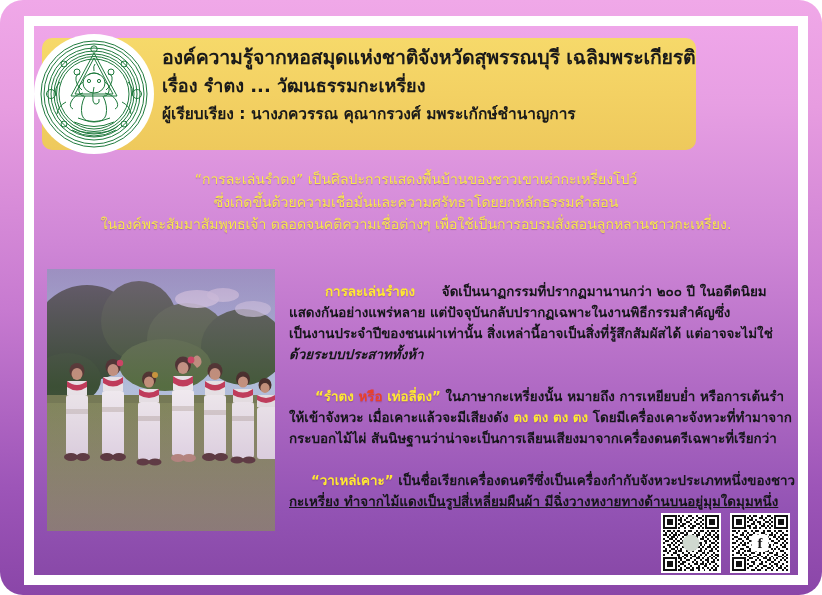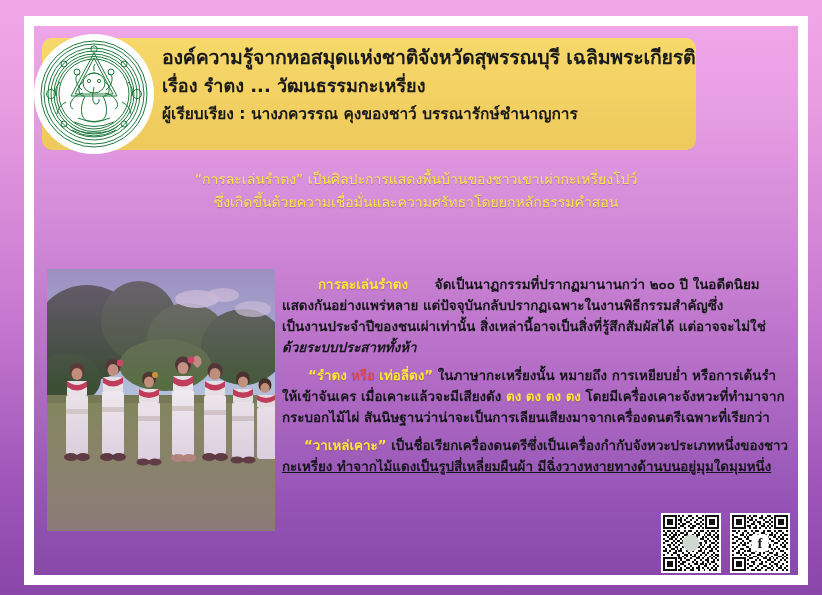--- a/index.html
+++ b/index.html
@@ -6,20 +6,21 @@
   html,body{margin:0;padding:0;}
   body{
     width:822px;height:595px;overflow:hidden;
     font-family:"DejaVu Sans","Liberation Sans",sans-serif;
     background:#ffffff;
   }
   .poster{
     position:relative;width:822px;height:595px;box-sizing:border-box;
     background:linear-gradient(180deg,#f0a8e8 0%,#e79ce0 18%,#c77ad0 52%,#9d55b8 82%,#8a46a8 100%);
     padding:8px;
+    border-radius:23px;
   }
   .white-frame{
     position:absolute;left:24px;top:16px;right:14px;bottom:10px;
     background:#ffffff;
   }
   .content{
     position:absolute;left:34px;top:26px;right:24px;bottom:20px;
     background:linear-gradient(180deg,#efa6e9 0%,#e79fe3 14%,#cf86d6 40%,#b06ac4 66%,#9353b4 88%,#8949a8 100%);
     overflow:hidden;
   }
@@ -67,25 +68,25 @@
     position:absolute;left:13px;top:243px;width:228px;height:262px;
     overflow:hidden;background:#6f6a53;
   }
   .photo svg{display:block;width:228px;height:262px;}
 
   
   .body-col{
     position:absolute;left:248px;top:248px;right:6px;
     color:#16161a;font-size:13.4px;line-height:1.57;font-weight:600;
   }
-  .body-col p{margin:0;}
+  .body-col p{margin:7px;}
   .body-col .ln{white-space:nowrap;}
   .gap{height:7px;}
   .hl-y{color:#ffe834;font-weight:bold;text-shadow:0 1px 1px rgba(80,25,100,.35);}
-  .hl-r{color:#e8402a;font-weight:normal;text-shadow:0 1px 1px rgba(80,25,100,.25);}
+  .hl-r{color:#e8402a;font-weight:bold;text-shadow:0 1px 1px rgba(80,25,100,.25);}
 
   
   .qr-wrap{
     position:absolute;right:8px;bottom:2px;display:flex;gap:9px;align-items:flex-end;
   }
   .qr{width:56px;height:56px;background:#ffffff;padding:2px;box-sizing:content-box;position:relative;}
   .qr svg{display:block;}
   .qr-badge{
     position:absolute;left:50%;top:50%;transform:translate(-50%,-50%);
     width:17px;height:17px;border-radius:50%;
@@ -152,27 +153,28 @@
             <path d="M28 64 q-8 4 -9 12"></path>
             <path d="M84 64 q8 4 9 12"></path>
             <path d="M22 44 q-6 6 -4 14"></path>
             <path d="M90 44 q6 6 4 14"></path>
           </g>
         </svg>
       </div>
       <div class="header-text">
         <div class="h-line1">องค์ความรู้จากหอสมุดแห่งชาติจังหวัดสุพรรณบุรี เฉลิมพระเกียรติ</div>
         <div class="h-line2">เรื่อง รำตง ... วัฒนธรรมกะเหรี่ยง</div>
-        <div class="h-line3">ผู้เรียบเรียง : นางภควรรณ คุงของชาว์ บรรณารักษ์ชำนาญการ</div>
+        <div class="h-line3">ผู้เรียบเรียง : นางภควรรณ คุณากรวงศ์ มพระเกักษ์ชำนาญการ</div>
       </div>
     </div>
 
     <div class="intro">
       <div>“การละเล่นรำตง” เป็นศิลปะการแสดงพื้นบ้านของชาวเขาเผ่ากะเหรี่ยงโปว์</div>
       <div>ซึ่งเกิดขึ้นด้วยความเชื่อมั่นและความศรัทธาโดยยกหลักธรรมคำสอน</div>
+      <div>ในองค์พระสัมมาสัมพุทธเจ้า ตลอดจนคติความเชื่อต่างๆ เพื่อใช้เป็นการอบรมสั่งสอนลูกหลานชาวกะเหรี่ยง.</div>
     </div>
 
     <div class="photo">
       <svg viewBox="0 0 228 262" preserveAspectRatio="none" aria-hidden="true">
         <defs>
           <linearGradient id="sky" x1="0" y1="0" x2="0" y2="1">
             <stop offset="0" stop-color="#9fb8d8"></stop>
               <stop offset="1" stop-color="#cfdcea"></stop>
           </linearGradient>
           <linearGradient id="grass" x1="0" y1="0" x2="0" y2="1">
@@ -297,21 +299,21 @@
         <span class="ln" style="display:block;font-style:italic;">ด้วยระบบประสาททั้งห้า</span>
       </p>
 
       <div class="gap"></div>
 
       <p>
         <span class="ln" style="display:block;text-indent:26px;">
           <span class="hl-y">“</span><span class="hl-y">รำตง</span><span class="hl-r"> หรือ </span><span class="hl-y">เท่อลี่ตง</span><span class="hl-y">”</span><span> ในภาษากะเหรี่ยงนั้น หมายถึง การเหยียบย่ำ หรือการเต้นรำ</span>
         </span>
         <span class="ln" style="display:block;">
-          <span>ให้เข้าจันเคร เมื่อเคาะแล้วจะมีเสียงดัง </span><span class="hl-y">ตง ตง ตง ตง</span><span> โดยมีเครื่องเคาะจังหวะที่ทำมาจาก</span>
+          <span>ให้เข้าจังหวะ เมื่อเคาะแล้วจะมีเสียงดัง </span><span class="hl-y">ตง ตง ตง ตง</span><span> โดยมีเครื่องเคาะจังหวะที่ทำมาจาก</span>
         </span>
         <span class="ln" style="display:block;">กระบอกไม้ไผ่   สันนิษฐานว่าน่าจะเป็นการเลียนเสียงมาจากเครื่องดนตรีเฉพาะที่เรียกว่า</span>
       </p>
 
       <div class="gap"></div>
 
       <p>
         <span class="ln" style="display:block;text-indent:22px;">
           <span class="hl-y">“วาเหล่เคาะ”</span><span>   เป็นชื่อเรียกเครื่องดนตรีซึ่งเป็นเครื่องกำกับจังหวะประเภทหนึ่งของชาว</span>
         </span>

